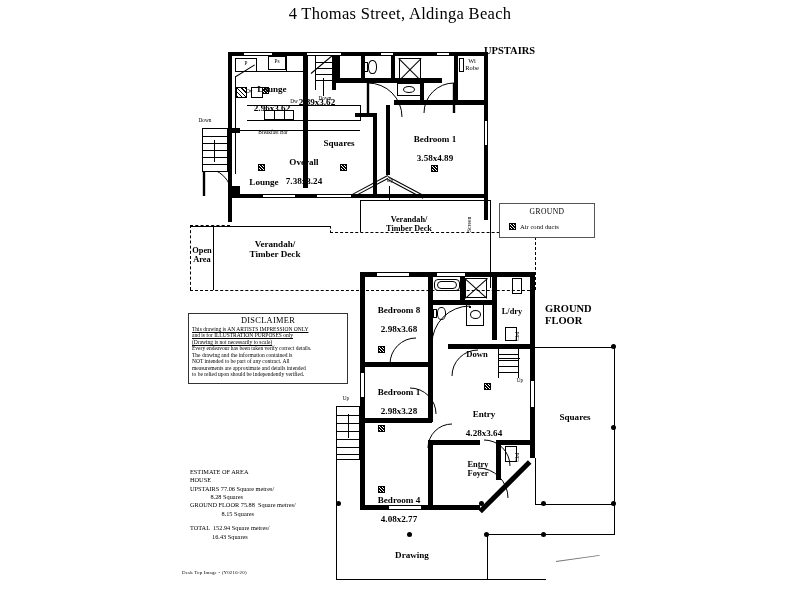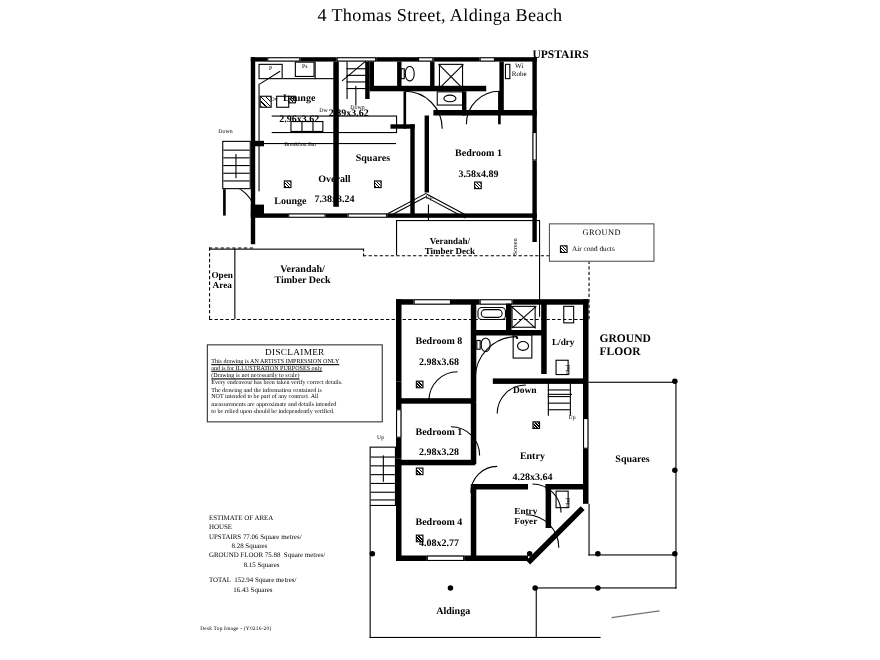--- a/index.html
+++ b/index.html
@@ -422,21 +422,21 @@
       <span>2.98x3.68</span>
     </div>
     <div class="duct" style="left:378px; top:346px;"></div>
 
     <div class="lbl rm" style="left:370px; top:378px; width:58px;">
       <span>Bedroom 1</span><br>
       <span>2.98x3.28</span>
     </div>
     <div class="duct" style="left:378px; top:425px;"></div>
 
-    <div class="lbl rm" style="left:368px; top:460px; width:62px;">
+    <div class="lbl rm" style="left:368px; top:486px; width:62px;">
       <span>Bedroom 4</span><br>
       <span>4.08x2.77</span>
     </div>
     <div class="duct" style="left:378px; top:486px;"></div>
 
     <div class="lbl rm" style="left:452px; top:400px; width:64px;">
       <span>Entry</span><br>
       <span>4.28x3.64</span>
     </div>
     <div class="duct" style="left:484px; top:383px;"></div>
@@ -462,21 +462,21 @@
     <div class="lbl rm" style="left:545px; top:413px; width:60px;">Squares</div>
     <div class="post" style="left:611px; top:344px;"></div>
     <div class="post" style="left:611px; top:501px;"></div>
     <div class="post" style="left:611px; top:425px;"></div>
 
     <div class="line" style="left:336px; top:460px; width:1px; height:120px;"></div>
     <div class="line" style="left:336px; top:579px; width:210px; height:1px;"></div>
     <div class="line" style="left:487px; top:534px; width:1px; height:46px;"></div>
     <div class="line" style="left:487px; top:534px; width:128px; height:1px;"></div>
     <div class="line" style="left:614px; top:504px; width:1px; height:31px;"></div>
-    <div class="lbl rm" style="left:382px; top:551px; width:60px;">Aldinga</div>
+    <div class="lbl rm" style="left:382px; top:551px; width:60px;">Drawing</div>
     <div class="post" style="left:336px; top:501px;"></div>
     <div class="post" style="left:407px; top:532px;"></div>
     <div class="post" style="left:484px; top:532px;"></div>
     <div class="post" style="left:541px; top:532px;"></div>
     <div class="post" style="left:541px; top:501px;"></div>
     <div class="post" style="left:479px; top:501px;"></div>
 
     <div class="line" style="left:556px; top:561px; width:44px; height:1px; transform:rotate(-8deg); transform-origin:left center; opacity:.55;"></div>
   </div>
 

